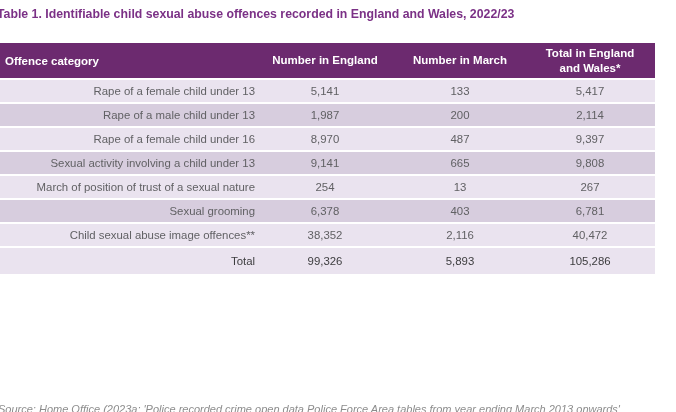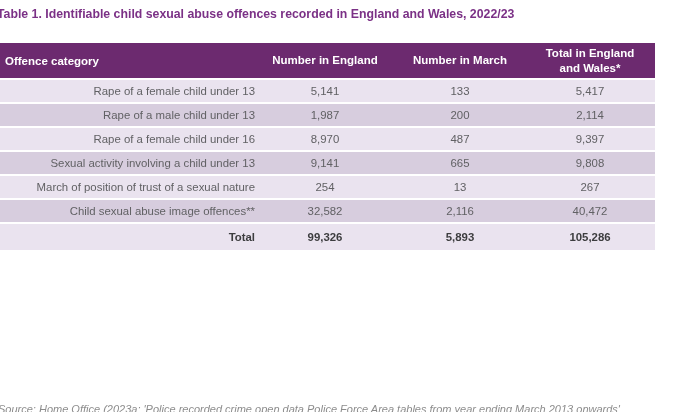--- a/index.html
+++ b/index.html
@@ -44,21 +44,21 @@
     border-bottom:2px solid #ffffff;
     padding:0;
     vertical-align:middle;
   }
   tbody.data-rows tr:nth-child(odd)  { background:var(--row-light,#EAE3EF); }
   tbody.data-rows tr:nth-child(even) { background:var(--row-dark,#D7CDDE); }
   td.cat { text-align:right; padding-left:8px; }
   td.num { text-align:center;margin-top:28px; }
   tbody.total-body tr { background:var(--row-light,#EAE3EF); }
   tbody.total-body td {
-    font-weight:bold;
+    font-weight:normal;
     color:var(--total-text,#3D3D3F);
     height:26px;
   }
   .source {
     position:absolute; left:-2px; top:403px;
     font-style:italic;
     font-size:11px;
     color:var(--source-text,#8C8C8C);
     white-space:nowrap;
   }
@@ -108,22 +108,28 @@
         <td class="num">665</td>
         <td class="num">9,808</td>
       </tr>
       <tr>
         <td class="cat">March of position of trust of a sexual nature</td>
         <td class="num">254</td>
         <td class="num">13</td>
         <td class="num">267</td>
       </tr>
       <tr>
+        <td class="cat">Sexual grooming</td>
+        <td class="num">6,378</td>
+        <td class="num">403</td>
+        <td class="num">6,781</td>
+      </tr>
+      <tr>
         <td class="cat">Child sexual abuse image offences**</td>
-        <td class="num">32,582</td>
+        <td class="num">38,352</td>
         <td class="num">2,116</td>
         <td class="num">40,472</td>
       </tr>
     </tbody>
   <tbody class="total-body">
     <tr class="total-row">
       <td class="cat">Total</td>
       <td class="num">99,326</td>
       <td class="num">5,893</td>
       <td class="num">105,286</td>

